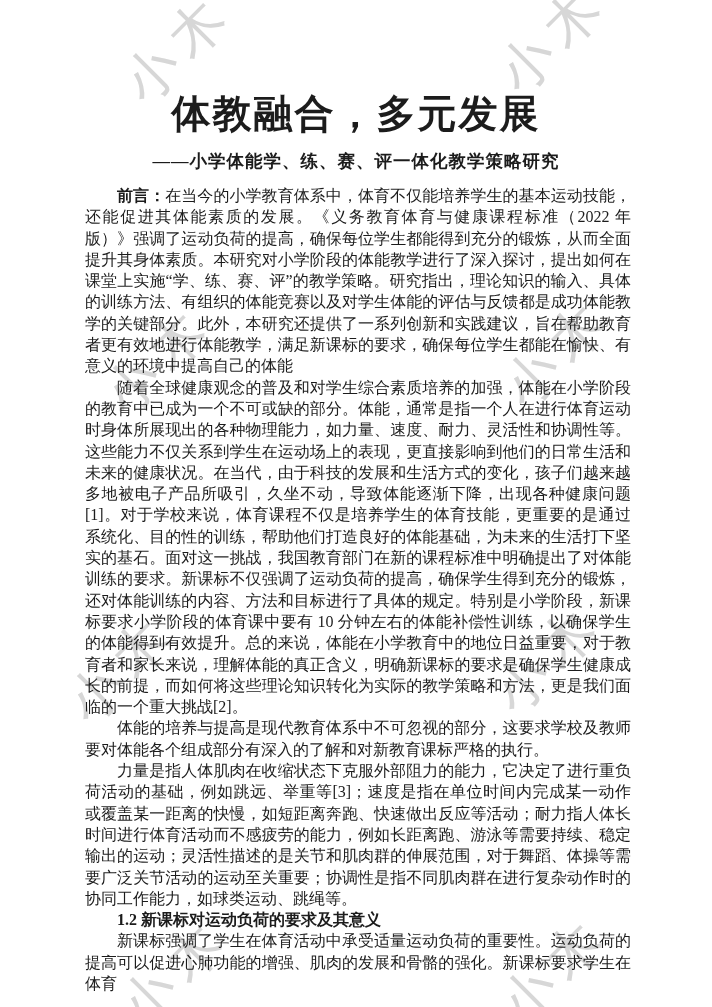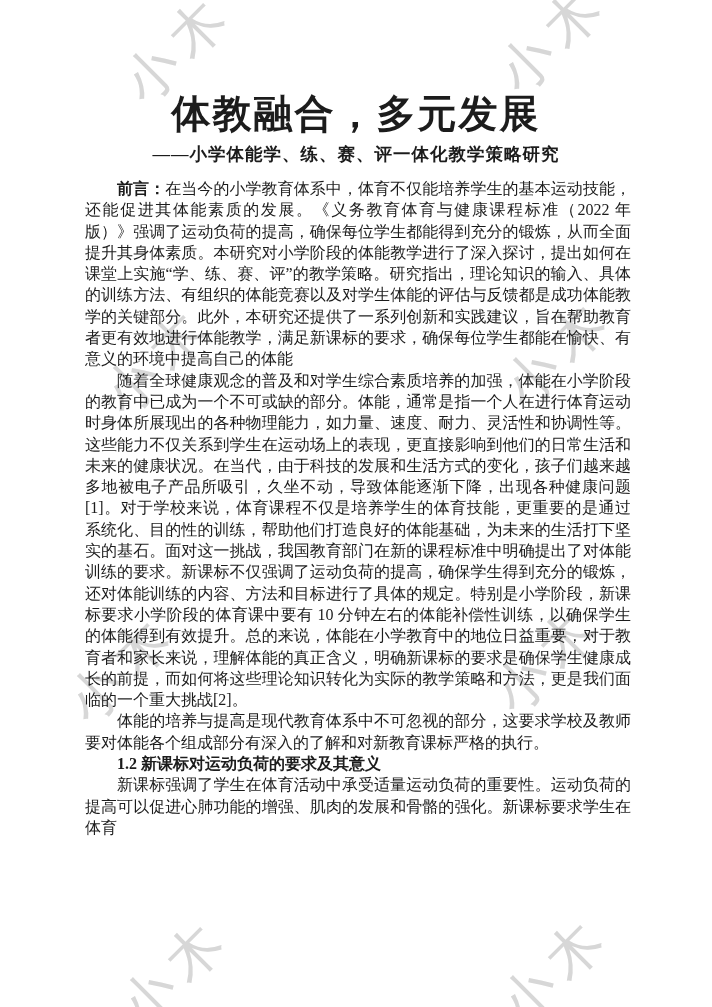--- a/index.html
+++ b/index.html
@@ -38,21 +38,21 @@
   .doc{position:relative;z-index:1;}
   .title{
     margin:92px 0 0 0;
     text-align:center;
     font-size:39px;
     font-weight:bold;
     letter-spacing:2px;
     line-height:44px;
   }
   .subtitle{
-    margin:6px 0 0 0;
+    margin:13px 0 0 0;
     text-align:center;
     font-size:17.5px;
     font-weight:bold;
     letter-spacing:1px;
     line-height:24px;
   }
   .content{
     margin:12px 0 0 85px;
     width:546px;
     font-size:16px;
@@ -89,20 +89,21 @@
 
       <p class="para"><b class="lead">前言：</b><span>在当今的小学教育体系中，体育不仅能培养学生的基本运动技能，还能促进其体能素质的发展。《义务教育体育与健康课程标准（2022 年版）》强调了运动负荷的提高，确保每位学生都能得到充分的锻炼，从而全面提升其身体素质。本研究对小学阶段的体能教学进行了深入探讨，提出如何在课堂上实施“学、练、赛、评”的教学策略。研究指出，理论知识的输入、具体的训练方法、有组织的体能竞赛以及对学生体能的评估与反馈都是成功体能教学的关键部分。此外，本研究还提供了一系列创新和实践建议，旨在帮助教育者更有效地进行体能教学，满足新课标的要求，确保每位学生都能在愉快、有意义的环境中提高自己的体能</span></p>
 
 
       <p class="para">随着全球健康观念的普及和对学生综合素质培养的加强，体能在小学阶段的教育中已成为一个不可或缺的部分。体能，通常是指一个人在进行体育运动时身体所展现出的各种物理能力，如力量、速度、耐力、灵活性和协调性等。这些能力不仅关系到学生在运动场上的表现，更直接影响到他们的日常生活和未来的健康状况。在当代，由于科技的发展和生活方式的变化，孩子们越来越多地被电子产品所吸引，久坐不动，导致体能逐渐下降，出现各种健康问题[1]。对于学校来说，体育课程不仅是培养学生的体育技能，更重要的是通过系统化、目的性的训练，帮助他们打造良好的体能基础，为未来的生活打下坚实的基石。面对这一挑战，我国教育部门在新的课程标准中明确提出了对体能训练的要求。新课标不仅强调了运动负荷的提高，确保学生得到充分的锻炼，还对体能训练的内容、方法和目标进行了具体的规定。特别是小学阶段，新课标要求小学阶段的体育课中要有 10 分钟左右的体能补偿性训练，以确保学生的体能得到有效提升。总的来说，体能在小学教育中的地位日益重要，对于教育者和家长来说，理解体能的真正含义，明确新课标的要求是确保学生健康成长的前提，而如何将这些理论知识转化为实际的教学策略和方法，更是我们面临的一个重大挑战[2]。</p>
 
 
       <p class="para">体能的培养与提高是现代教育体系中不可忽视的部分，这要求学校及教师要对体能各个组成部分有深入的了解和对新教育课标严格的执行。</p>
 
 
+      <p class="para">力量是指人体肌肉在收缩状态下克服外部阻力的能力，它决定了进行重负荷活动的基础，例如跳远、举重等[3]；速度是指在单位时间内完成某一动作或覆盖某一距离的快慢，如短距离奔跑、快速做出反应等活动；耐力指人体长时间进行体育活动而不感疲劳的能力，例如长距离跑、游泳等需要持续、稳定输出的运动；灵活性描述的是关节和肌肉群的伸展范围，对于舞蹈、体操等需要广泛关节活动的运动至关重要；协调性是指不同肌肉群在进行复杂动作时的协同工作能力，如球类运动、跳绳等。</p>
 
       <p class="heading">1.2 新课标对运动负荷的要求及其意义</p>
 
       <p class="para">新课标强调了学生在体育活动中承受适量运动负荷的重要性。运动负荷的提高可以促进心肺功能的增强、肌肉的发展和骨骼的强化。新课标要求学生在体育</p>
 
     </div>
   </div>
 </div>
 
 </body></html>

